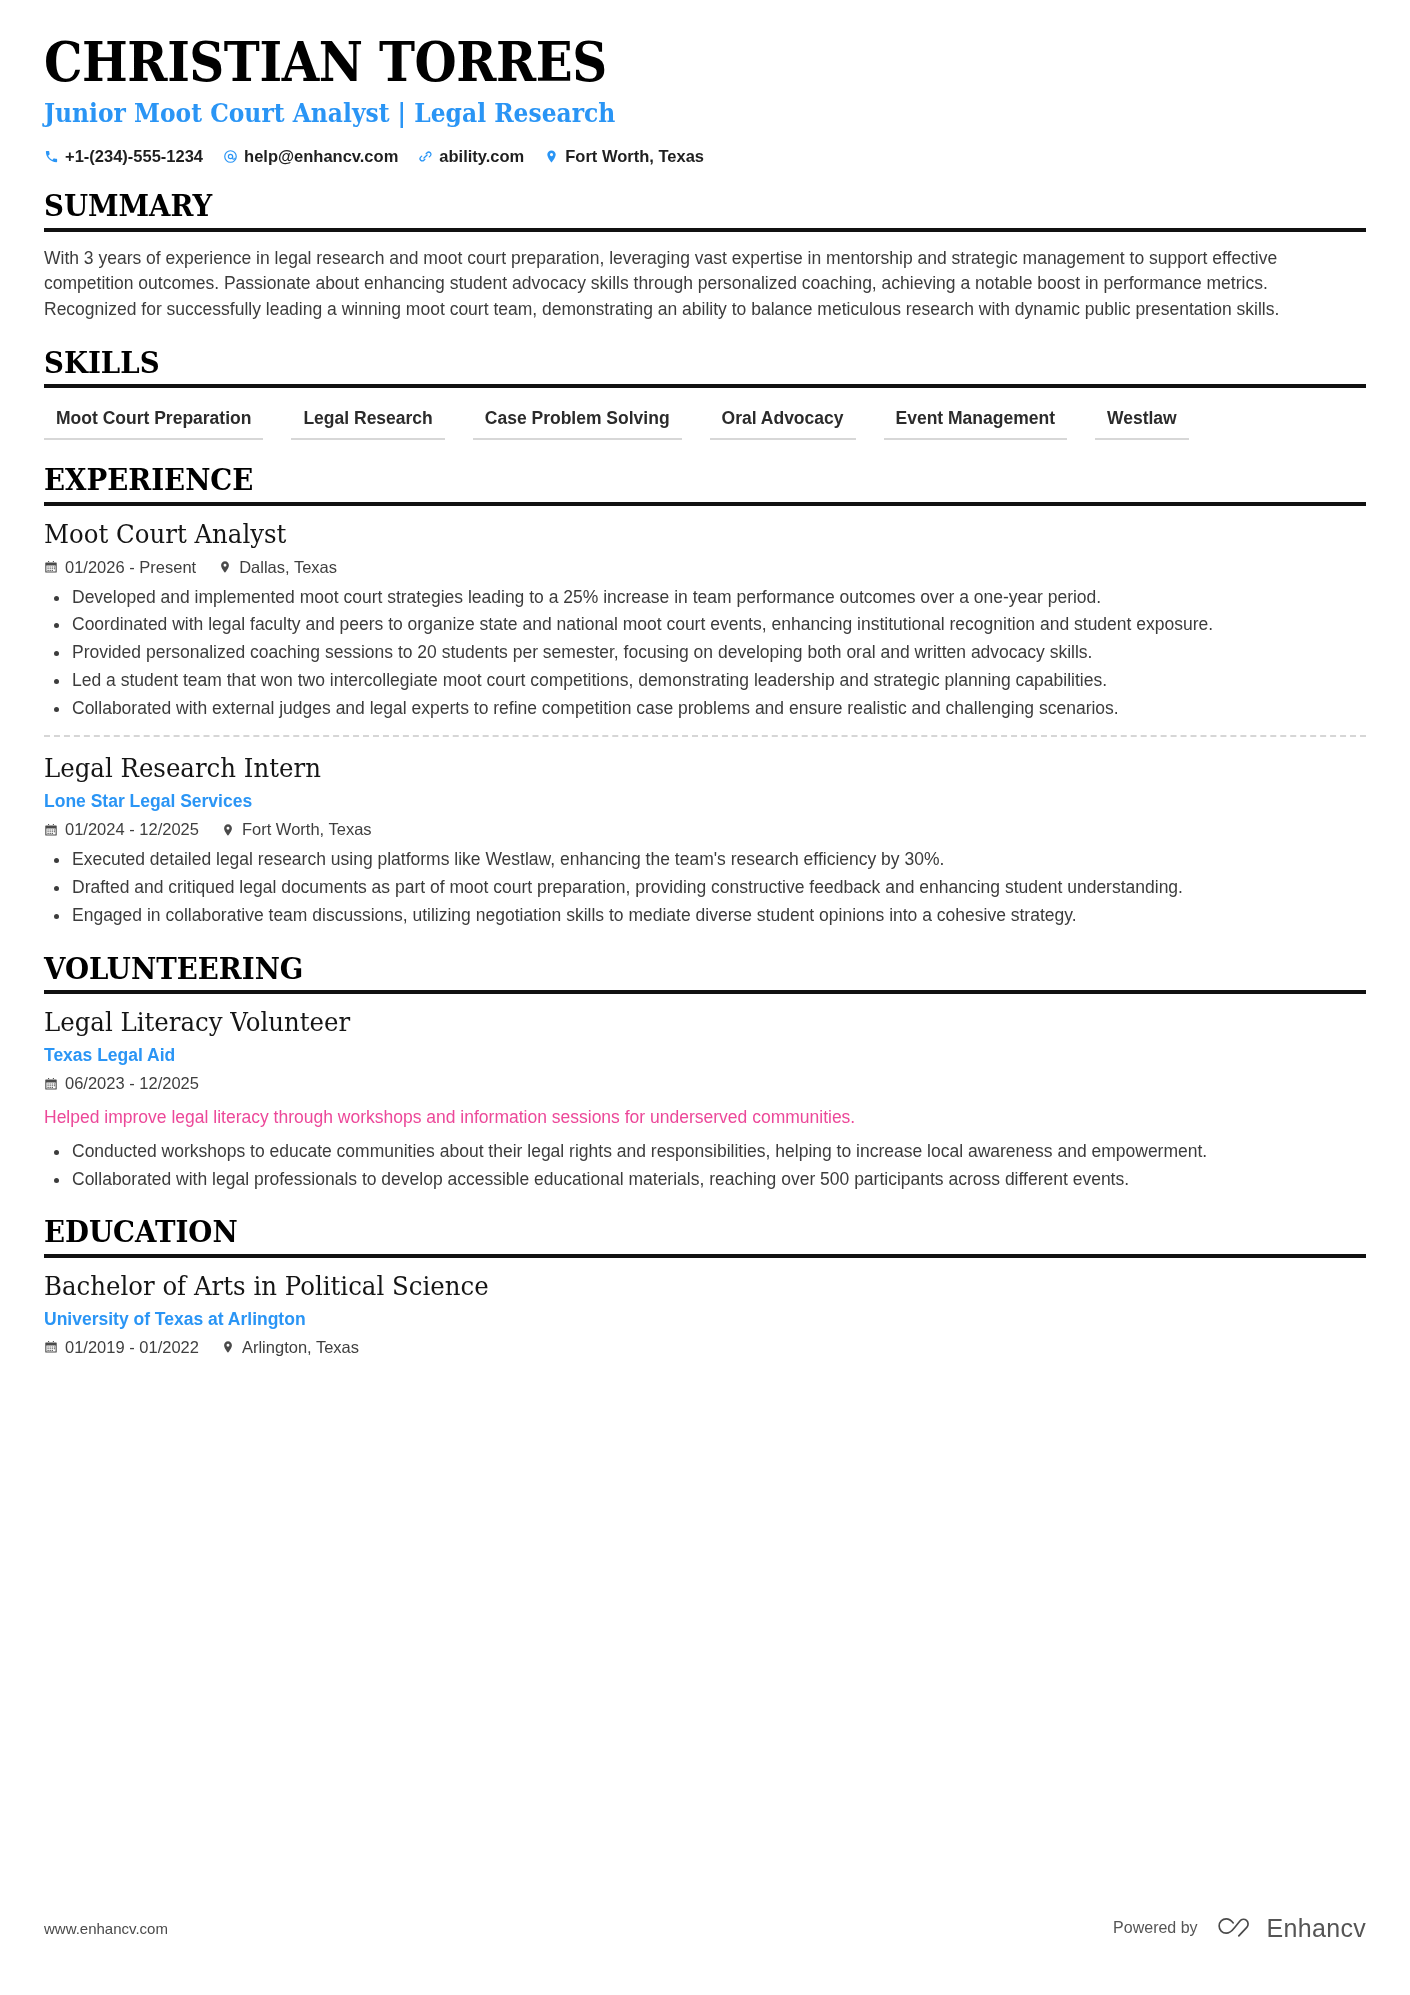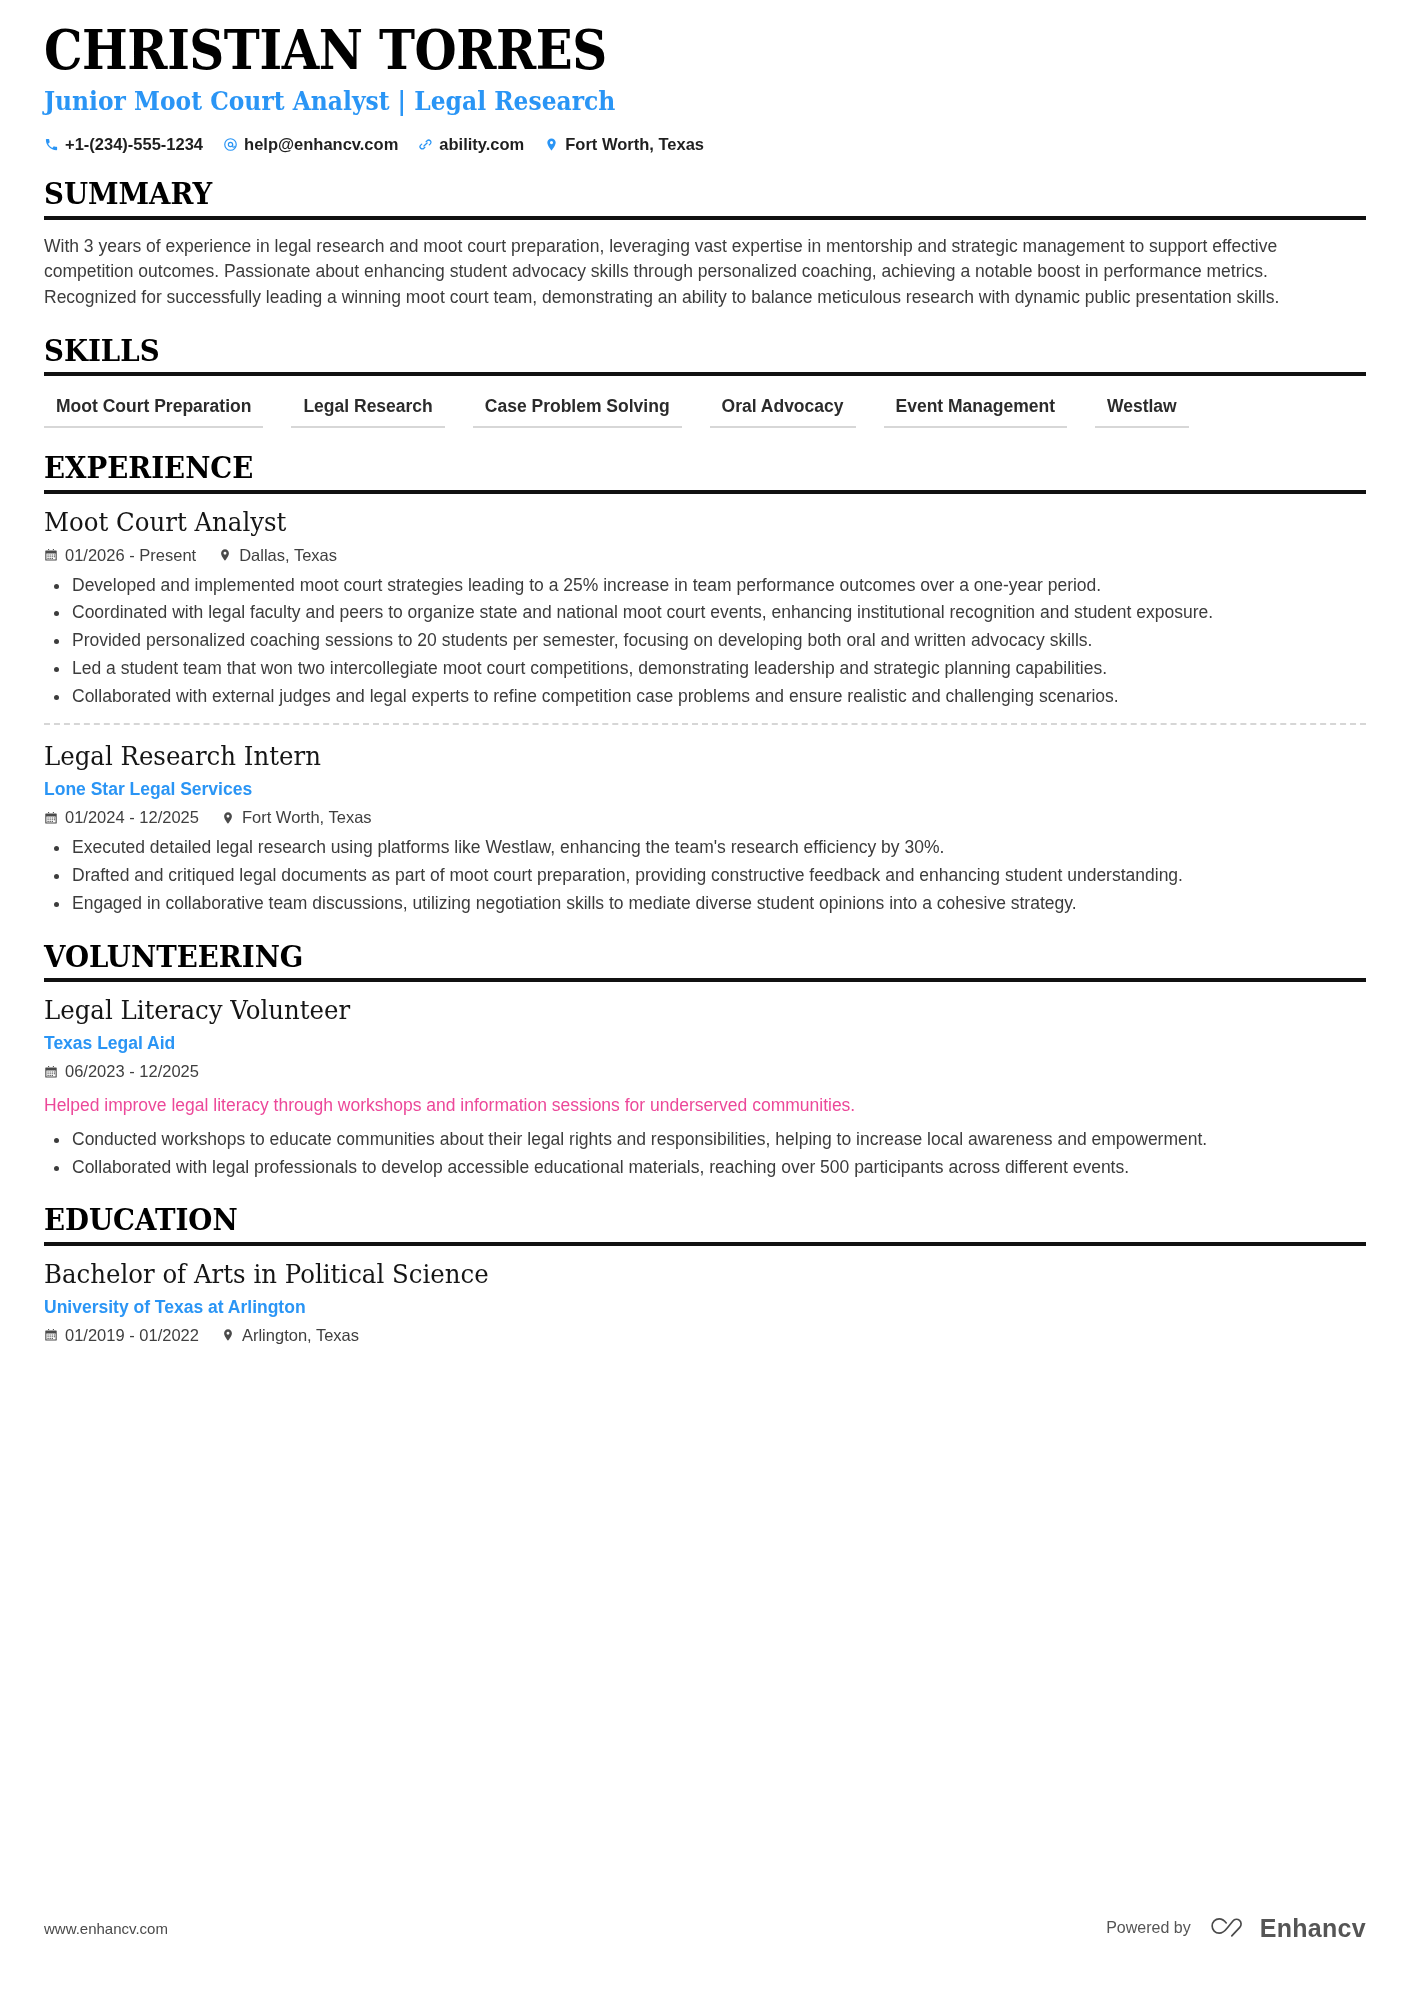--- a/index.html
+++ b/index.html
@@ -10,21 +10,21 @@
   body {
     font-family: "Liberation Sans", sans-serif;
     color: #2e2e2e;
     -webkit-font-smoothing: antialiased;
   }
   .page {
     position: relative;
     width: 1410px;
     min-height: 1995px;
     background: #fff;
-    padding: 22px 44px 0 44px;
+    padding: 34px 44px 0 44px;
   }
 
   
   .name {
     font-family: "DejaVu Serif", serif;
     font-weight: 700;
     font-size: 55px;
     line-height: 1.02;
     letter-spacing: -0.5px;
     color: #000000;
@@ -218,21 +218,20 @@
   }
   .brand {
     display: flex;
     align-items: center;
     gap: 9px;
   }
   .brand-name {
     font-size: 25px;
     color: #555;
     letter-spacing: 0.3px;
-    font-weight: bold;
   }
 </style>
 </head>
 <body>
 
 <div class="page">
 
   <div>
     <div class="name">CHRISTIAN TORRES</div>
     <div class="headline">Junior Moot Court Analyst | Legal Research</div>

